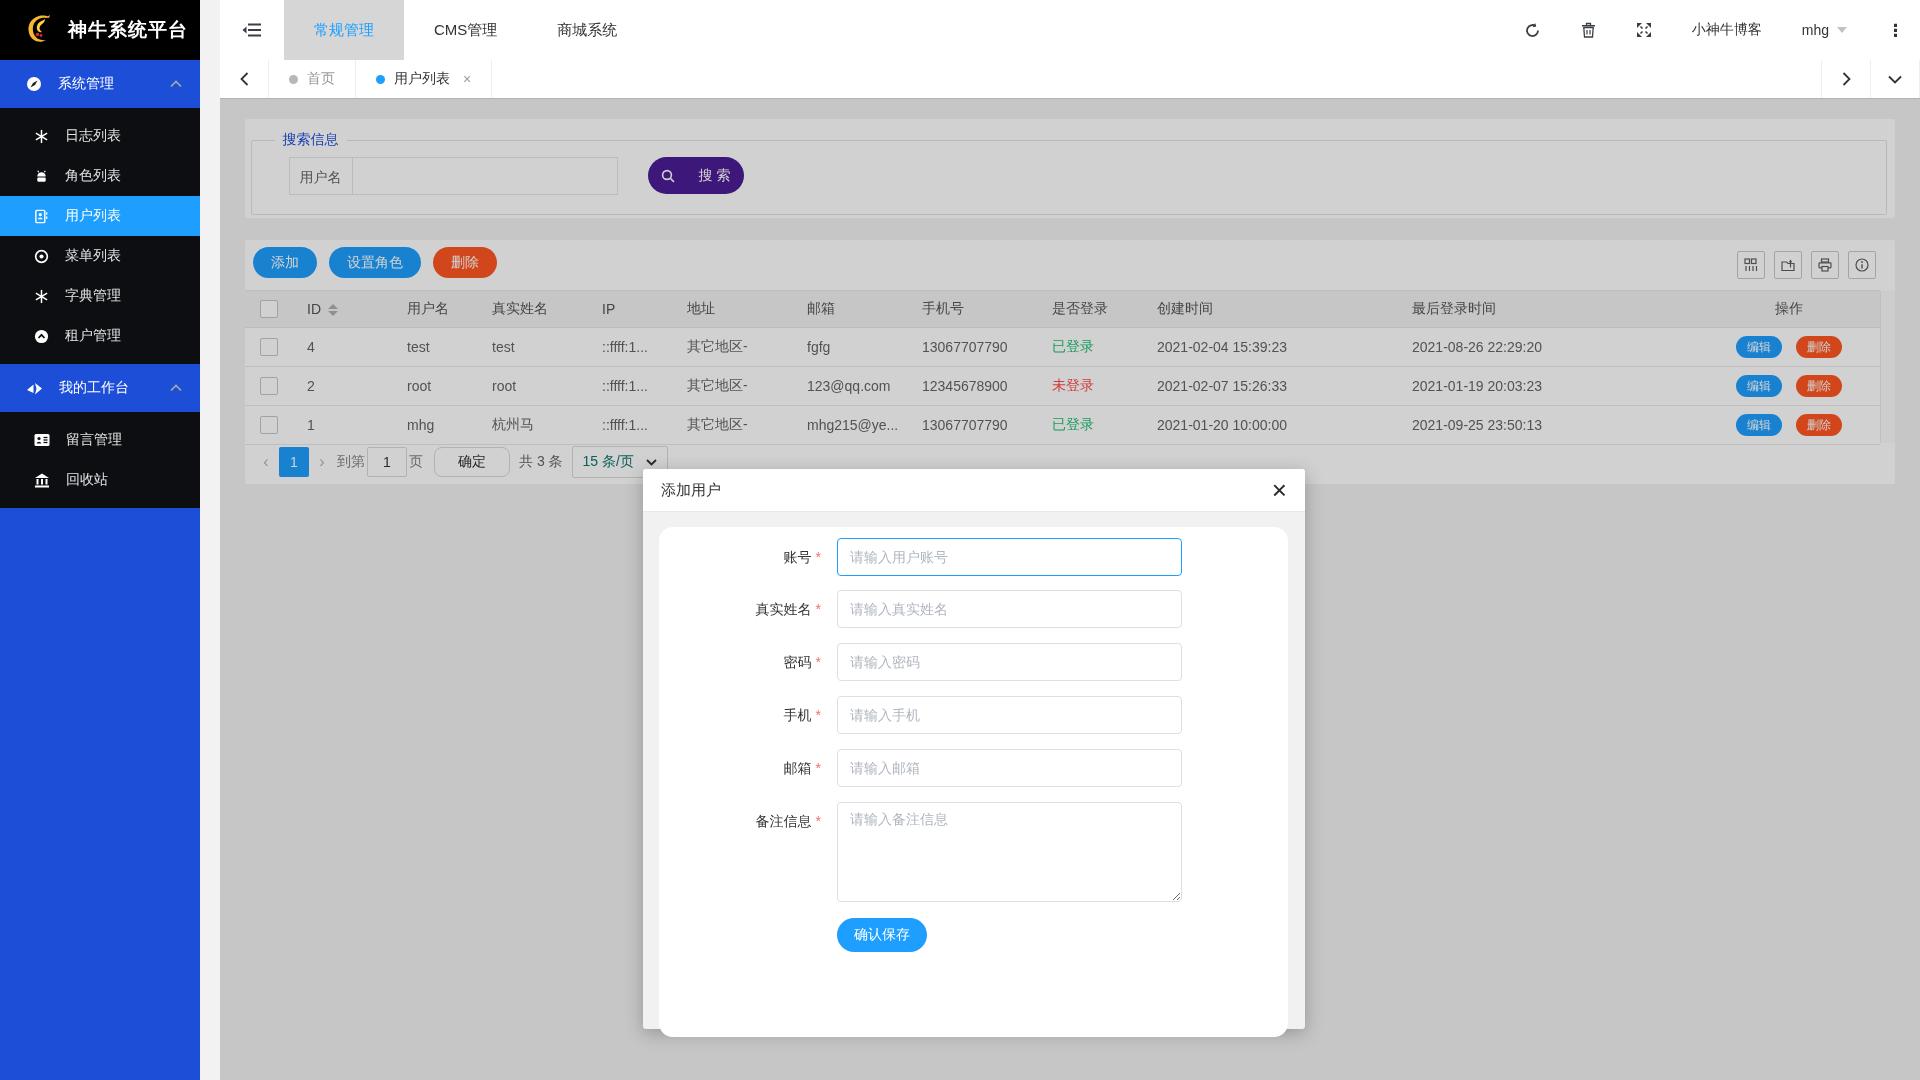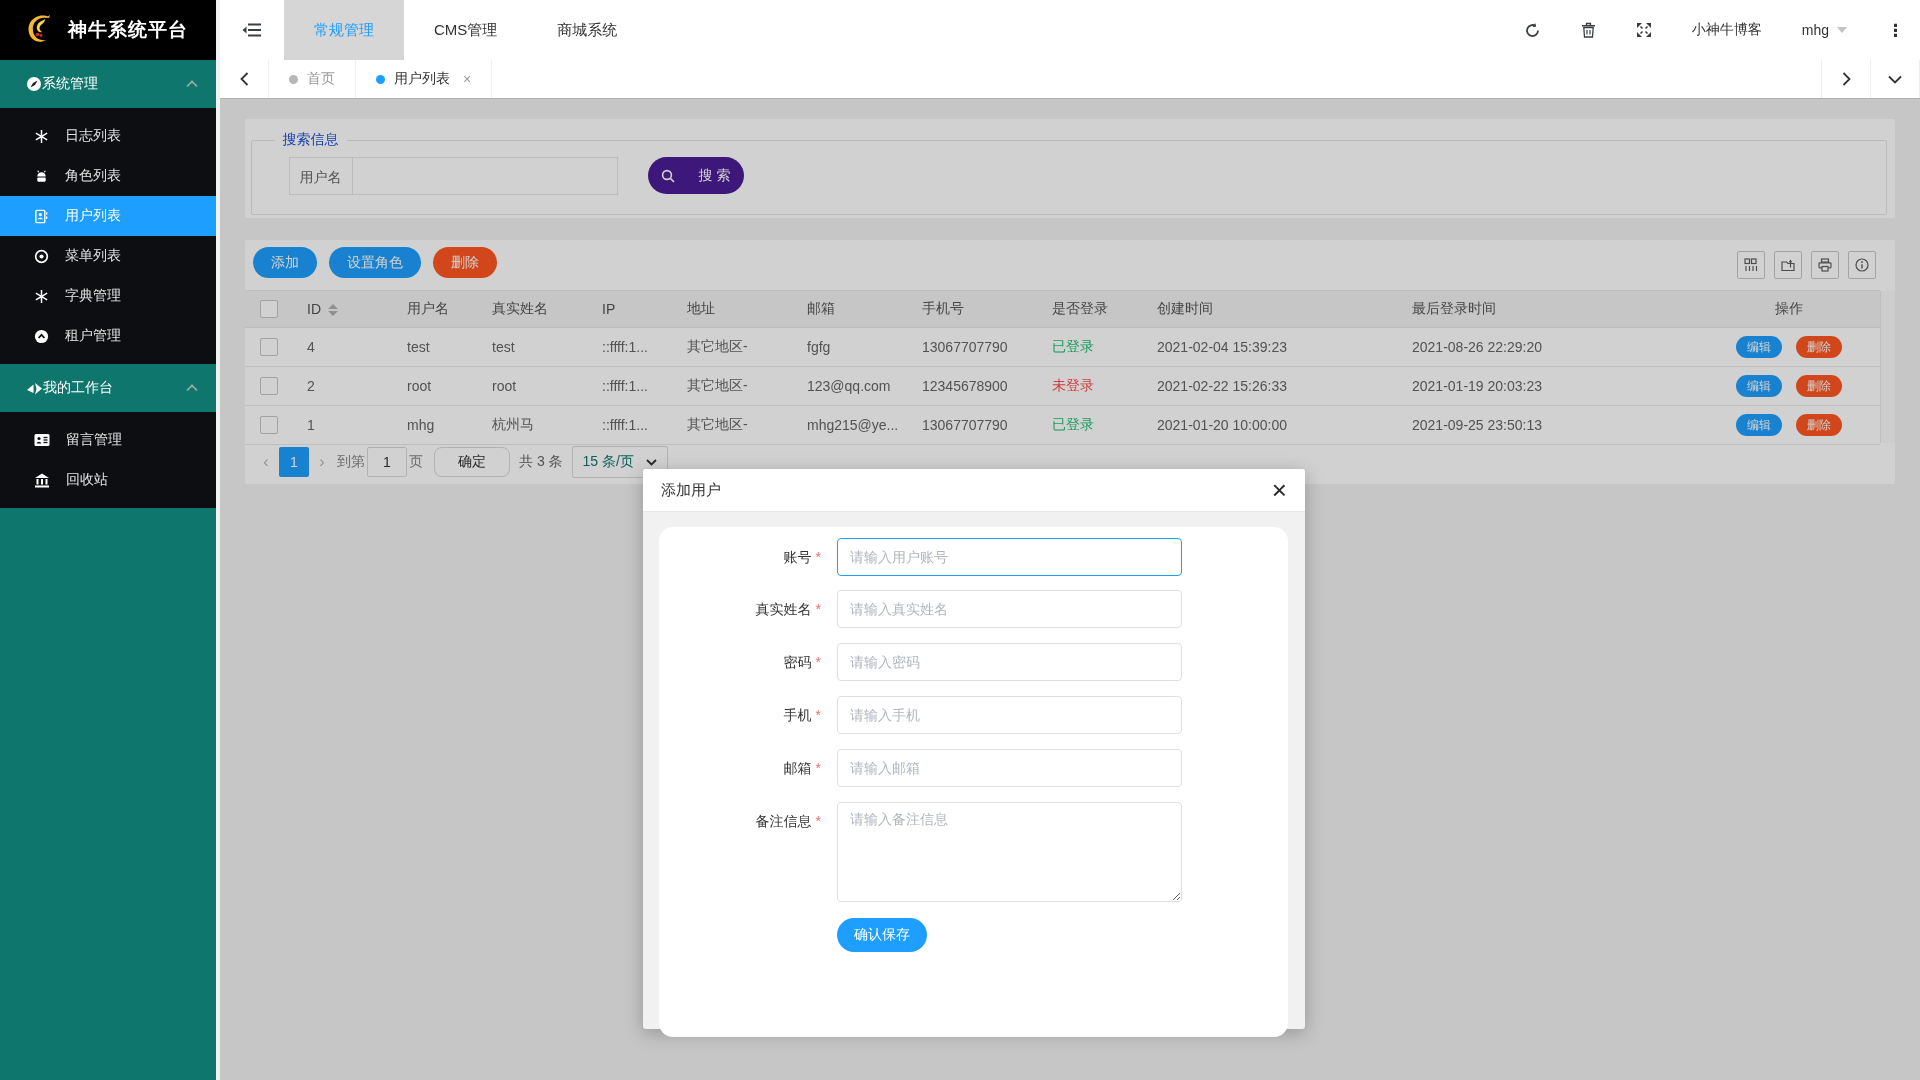--- a/index.html
+++ b/index.html
@@ -1,23 +1,23 @@
 <!DOCTYPE html>
 <html><head>
 <meta charset="utf-8">
 <style>
   html,body{margin:0;padding:0;width:1920px;height:1080px;overflow:hidden;
     font-family:"Liberation Sans","DejaVu Sans",sans-serif;background:#f2f2f2;font-size:14px;color:#333;}
   svg{display:block;}
 
   
-  .sidebar{position:absolute;left:0;top:0;width:216px;height:1080px;background:#0f766e;z-index:2;}
+  .sidebar{position:absolute;left:0;top:0;width:200px;height:1080px;background:#1d4ed8;z-index:2;}
   .logo{height:60px;background:#000;display:flex;align-items:center;padding-left:22px;gap:12px;}
   .logo-title{color:#fff;font-size:19px;font-weight:bold;letter-spacing:1px;}
-  .menu-group-header{height:48px;display:flex;align-items:center;padding:0 18px 0 26px;color:#fff;cursor:pointer;}
+  .menu-group-header{height:48px;display:flex;align-items:center;padding:0 18px 0 26px;gap:16px;color:#fff;cursor:pointer;}
   .submenu{background:#0d0e11;padding:8px 0;}
   .menu-item{height:40px;display:flex;align-items:center;padding-left:34px;gap:16px;color:#e3e3e3;cursor:pointer;}
   .menu-item.active{background:#1E9FFF;color:#fff;}
   .chev-up{margin-left:auto;}
 
   
   .topbar{position:absolute;left:220px;top:0;right:0;height:60px;background:#fff;z-index:2;display:flex;align-items:center;}
   .collapse-btn{width:64px;height:60px;display:flex;align-items:center;justify-content:center;cursor:pointer;}
   .nav-tab{padding:4px 30px;line-height:60px;font-size:15px;color:#333;cursor:pointer;}
   .nav-tab.active{background:#d6d6d6;color:#1E9FFF;}
@@ -447,21 +447,21 @@
         <tr>
           <td class="c"><span class="cbx"></span></td>
           <td>2</td>
           <td>root</td>
           <td>root</td>
           <td>::ffff:1...</td>
           <td>其它地区-</td>
           <td>123@qq.com</td>
           <td>12345678900</td>
           <td><span class="status offline">未登录</span></td>
-          <td>2021-02-22 15:26:33</td>
+          <td>2021-02-07 15:26:33</td>
           <td>2021-01-19 20:03:23</td>
           <td class="c">
             <button class="btn btn-mini">编辑</button>
             <button class="btn btn-mini danger" style="margin-left:10px">删除</button>
           </td>
         </tr>
         <tr>
           <td class="c"><span class="cbx"></span></td>
           <td>1</td>
           <td>mhg</td>

